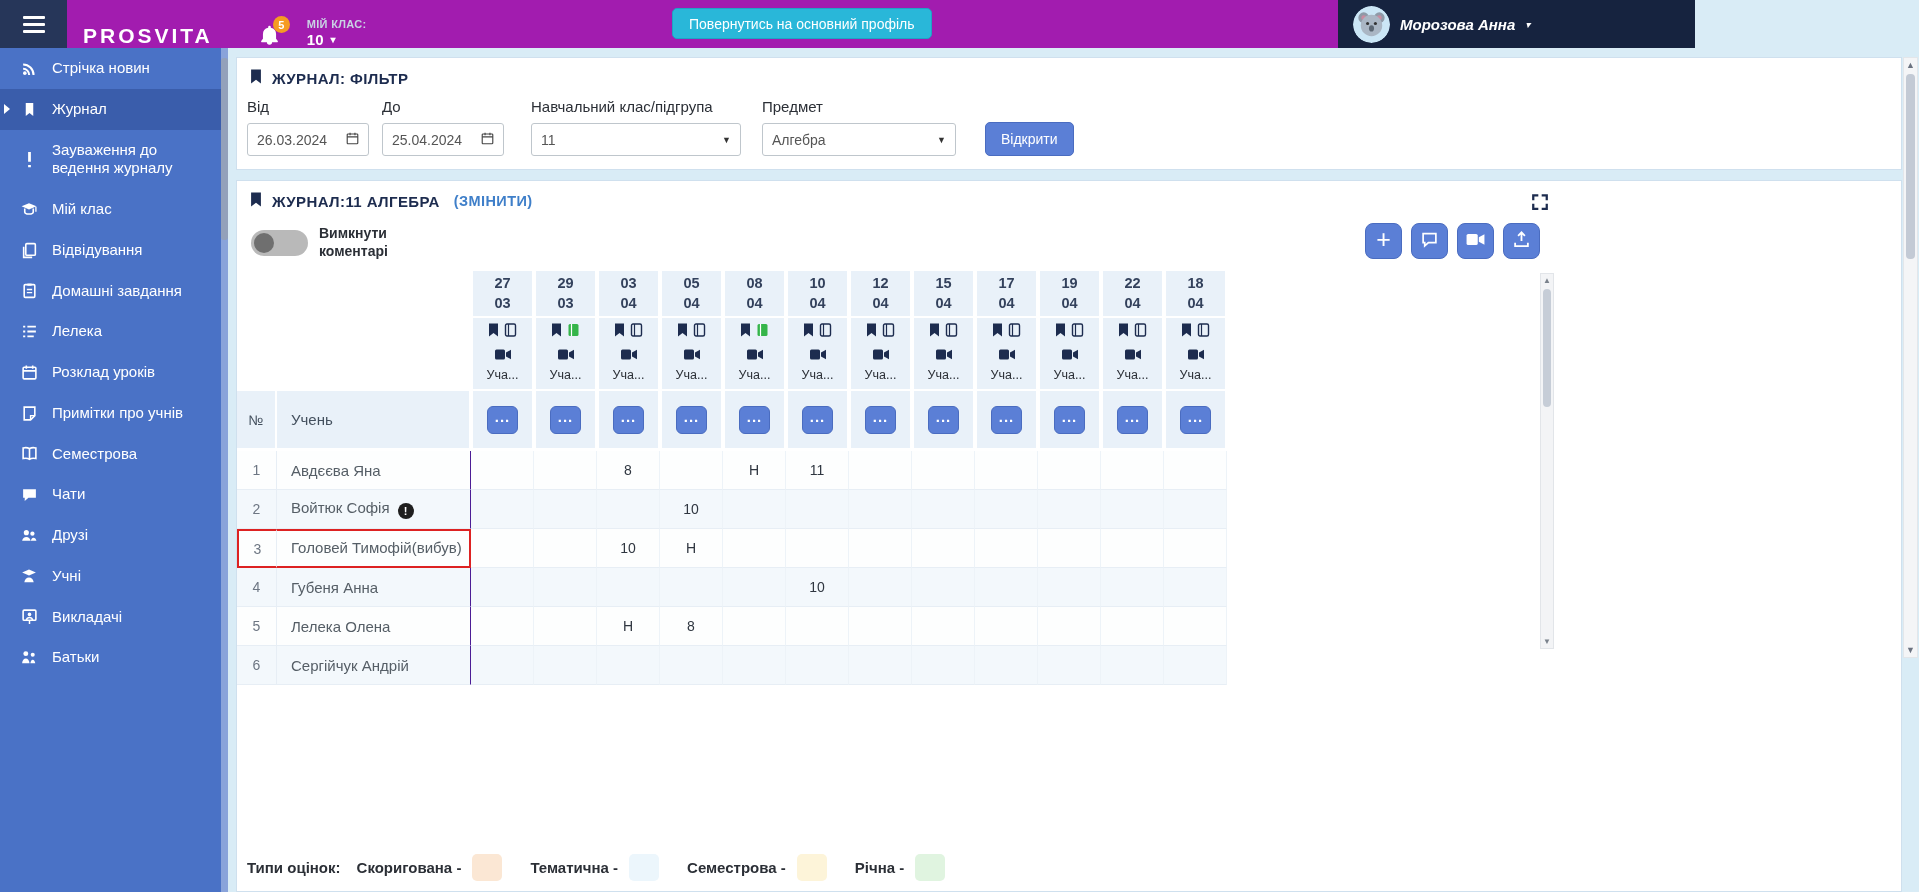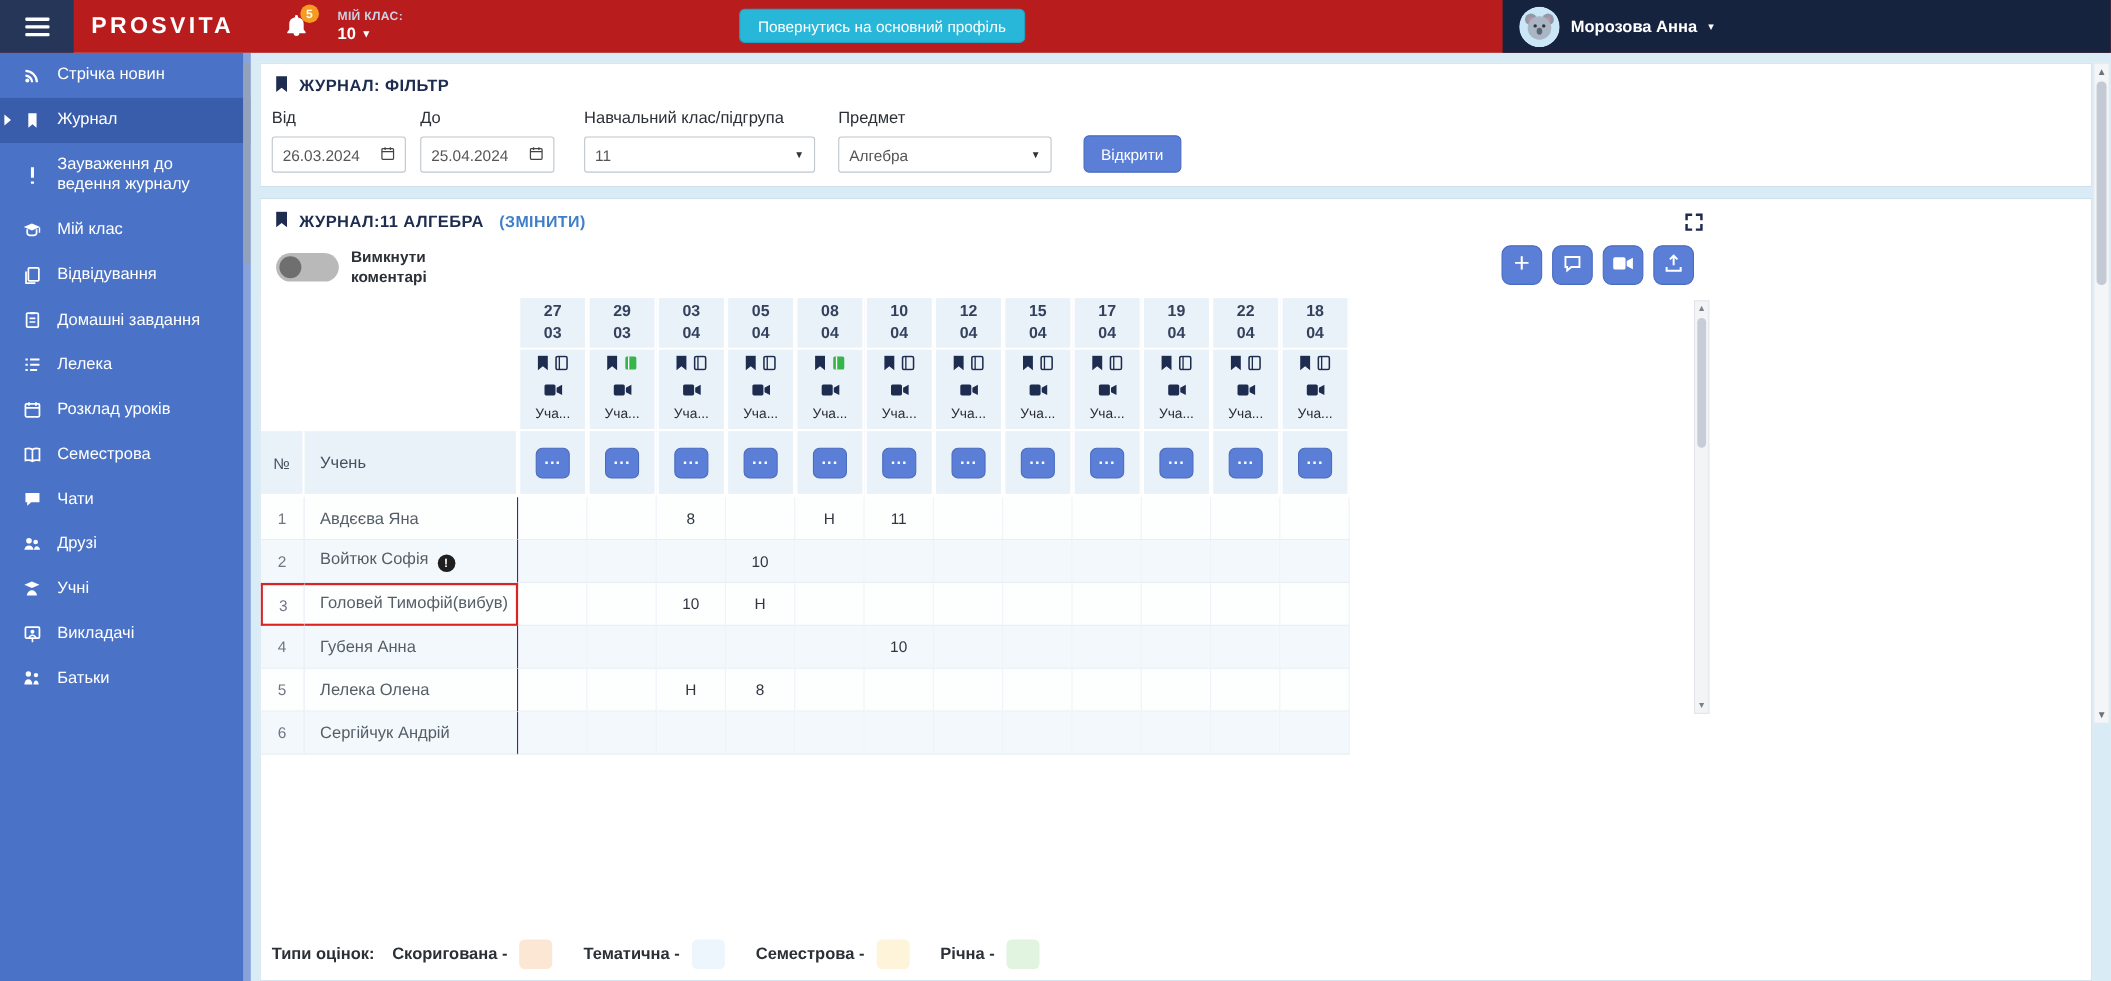--- a/index.html
+++ b/index.html
@@ -1,31 +1,31 @@
 <!DOCTYPE html>
 <html><head>
 <meta charset="utf-8">
 <style>
   *{box-sizing:border-box;margin:0;padding:0;}
   html,body{width:1919px;height:892px;overflow:hidden;}
   body{font-family:"Liberation Sans",sans-serif;background:#d9ecf6;position:relative;color:#333;}
 
   
-  .topbar{position:absolute;top:0;left:0;width:1919px;height:48px;background:#b91c1c;color:#fff;display:flex;align-items:center;z-index:20;}
+  .topbar{position:absolute;top:0;left:0;width:1695px;height:48px;background:#a21caf;color:#fff;display:flex;align-items:flex-end;z-index:20;}
   .burger{width:67px;height:48px;background:#263659;display:flex;flex-direction:column;justify-content:center;align-items:center;gap:4px;cursor:pointer;flex:0 0 auto;}
   .burger span{width:22px;height:3px;background:#fff;border-radius:1px;}
   .brand{font-size:21px;font-weight:bold;letter-spacing:3px;margin-left:16px;}
   .bell-wrap{position:relative;margin-left:46px;cursor:pointer;width:22px;height:24px;}
   .badge{position:absolute;top:-8px;right:-9px;background:#f59b22;border-radius:50%;width:17px;height:17px;font-size:11px;font-weight:bold;display:flex;align-items:center;justify-content:center;color:#fff;}
   .myclass{margin-left:26px;cursor:pointer;}
   .myclass-label{font-size:11px;font-weight:bold;color:#c9d3e4;letter-spacing:.3px;}
   .myclass-value{font-size:15px;font-weight:bold;display:flex;align-items:center;gap:7px;margin-top:1px;}
   .chev{font-size:10px;color:#fff;}
   .return-btn{position:absolute;left:672px;top:8px;height:31px;padding:0 16px;background:#29b7d9;border:1px solid #1fa3c4;border-radius:5px;color:#fff;font-size:14px;cursor:pointer;font-family:inherit;}
-  .user-area{position:absolute;left:1366px;right:0;top:0;height:48px;background:#16233f;display:flex;align-items:center;gap:10px;padding-left:15px;cursor:pointer;}
+  .user-area{position:absolute;left:1338px;right:0;top:0;height:48px;background:#16233f;display:flex;align-items:center;gap:10px;padding-left:15px;cursor:pointer;font-style:italic;}
   .avatar{width:37px;height:37px;border-radius:50%;overflow:hidden;flex:0 0 auto;display:block;}
   .user-name{font-size:15px;font-weight:bold;}
 
   
   .sidebar{position:absolute;top:48px;left:0;width:228px;bottom:0;background:#4a72c6;overflow:hidden;}
   .side-item{display:flex;align-items:center;gap:14px;padding:11px 12px 11px 20px;color:#fff;font-size:15px;cursor:pointer;position:relative;line-height:1.25;}
   .side-item.active{background:#3a5dab;}
   .side-item.active::before{content:"";position:absolute;left:4px;top:50%;transform:translateY(-50%);border-left:6px solid #fff;border-top:5px solid transparent;border-bottom:5px solid transparent;}
   .side-ico{width:18px;height:18px;flex:0 0 auto;display:flex;align-items:center;justify-content:center;}
   .side-label{flex:1;}
@@ -218,20 +218,29 @@
             <svg width="17" height="17" viewBox="0 0 16 16">
               <rect x="2" y="3" width="12" height="11" rx="1" fill="none" stroke="#fff" stroke-width="1.5"></rect>
               <path d="M2 6.5h12M5 1.5v3M11 1.5v3" stroke="#fff" stroke-width="1.5"></path>
             </svg>
           </span>
           <span class="side-label">Розклад уроків</span>
         </div>
         <div class="side-item">
           <span class="side-ico">
             <svg width="17" height="17" viewBox="0 0 16 16">
+              <path d="M3 2h10v8l-4 4H3z" fill="none" stroke="#fff" stroke-width="1.5"></path>
+              <path d="M9 14v-4h4" fill="none" stroke="#fff" stroke-width="1.3"></path>
+            </svg>
+          </span>
+          <span class="side-label">Примітки про учнів</span>
+        </div>
+        <div class="side-item">
+          <span class="side-ico">
+            <svg width="17" height="17" viewBox="0 0 16 16">
               <path d="M8 3.5C6.5 2.5 4 2.3 2 2.8v10c2-.5 4.5-.3 6 .7 1.5-1 4-1.2 6-.7v-10c-2-.5-4.5-.3-6 .7zM8 3.5V14" fill="none" stroke="#fff" stroke-width="1.5"></path>
             </svg>
           </span>
           <span class="side-label">Семестрова</span>
         </div>
         <div class="side-item">
           <span class="side-ico">
             <svg width="17" height="17" viewBox="0 0 16 16">
               <path d="M2 3h12v8H7l-3.5 3v-3H2z" fill="#fff"></path>
             </svg>

